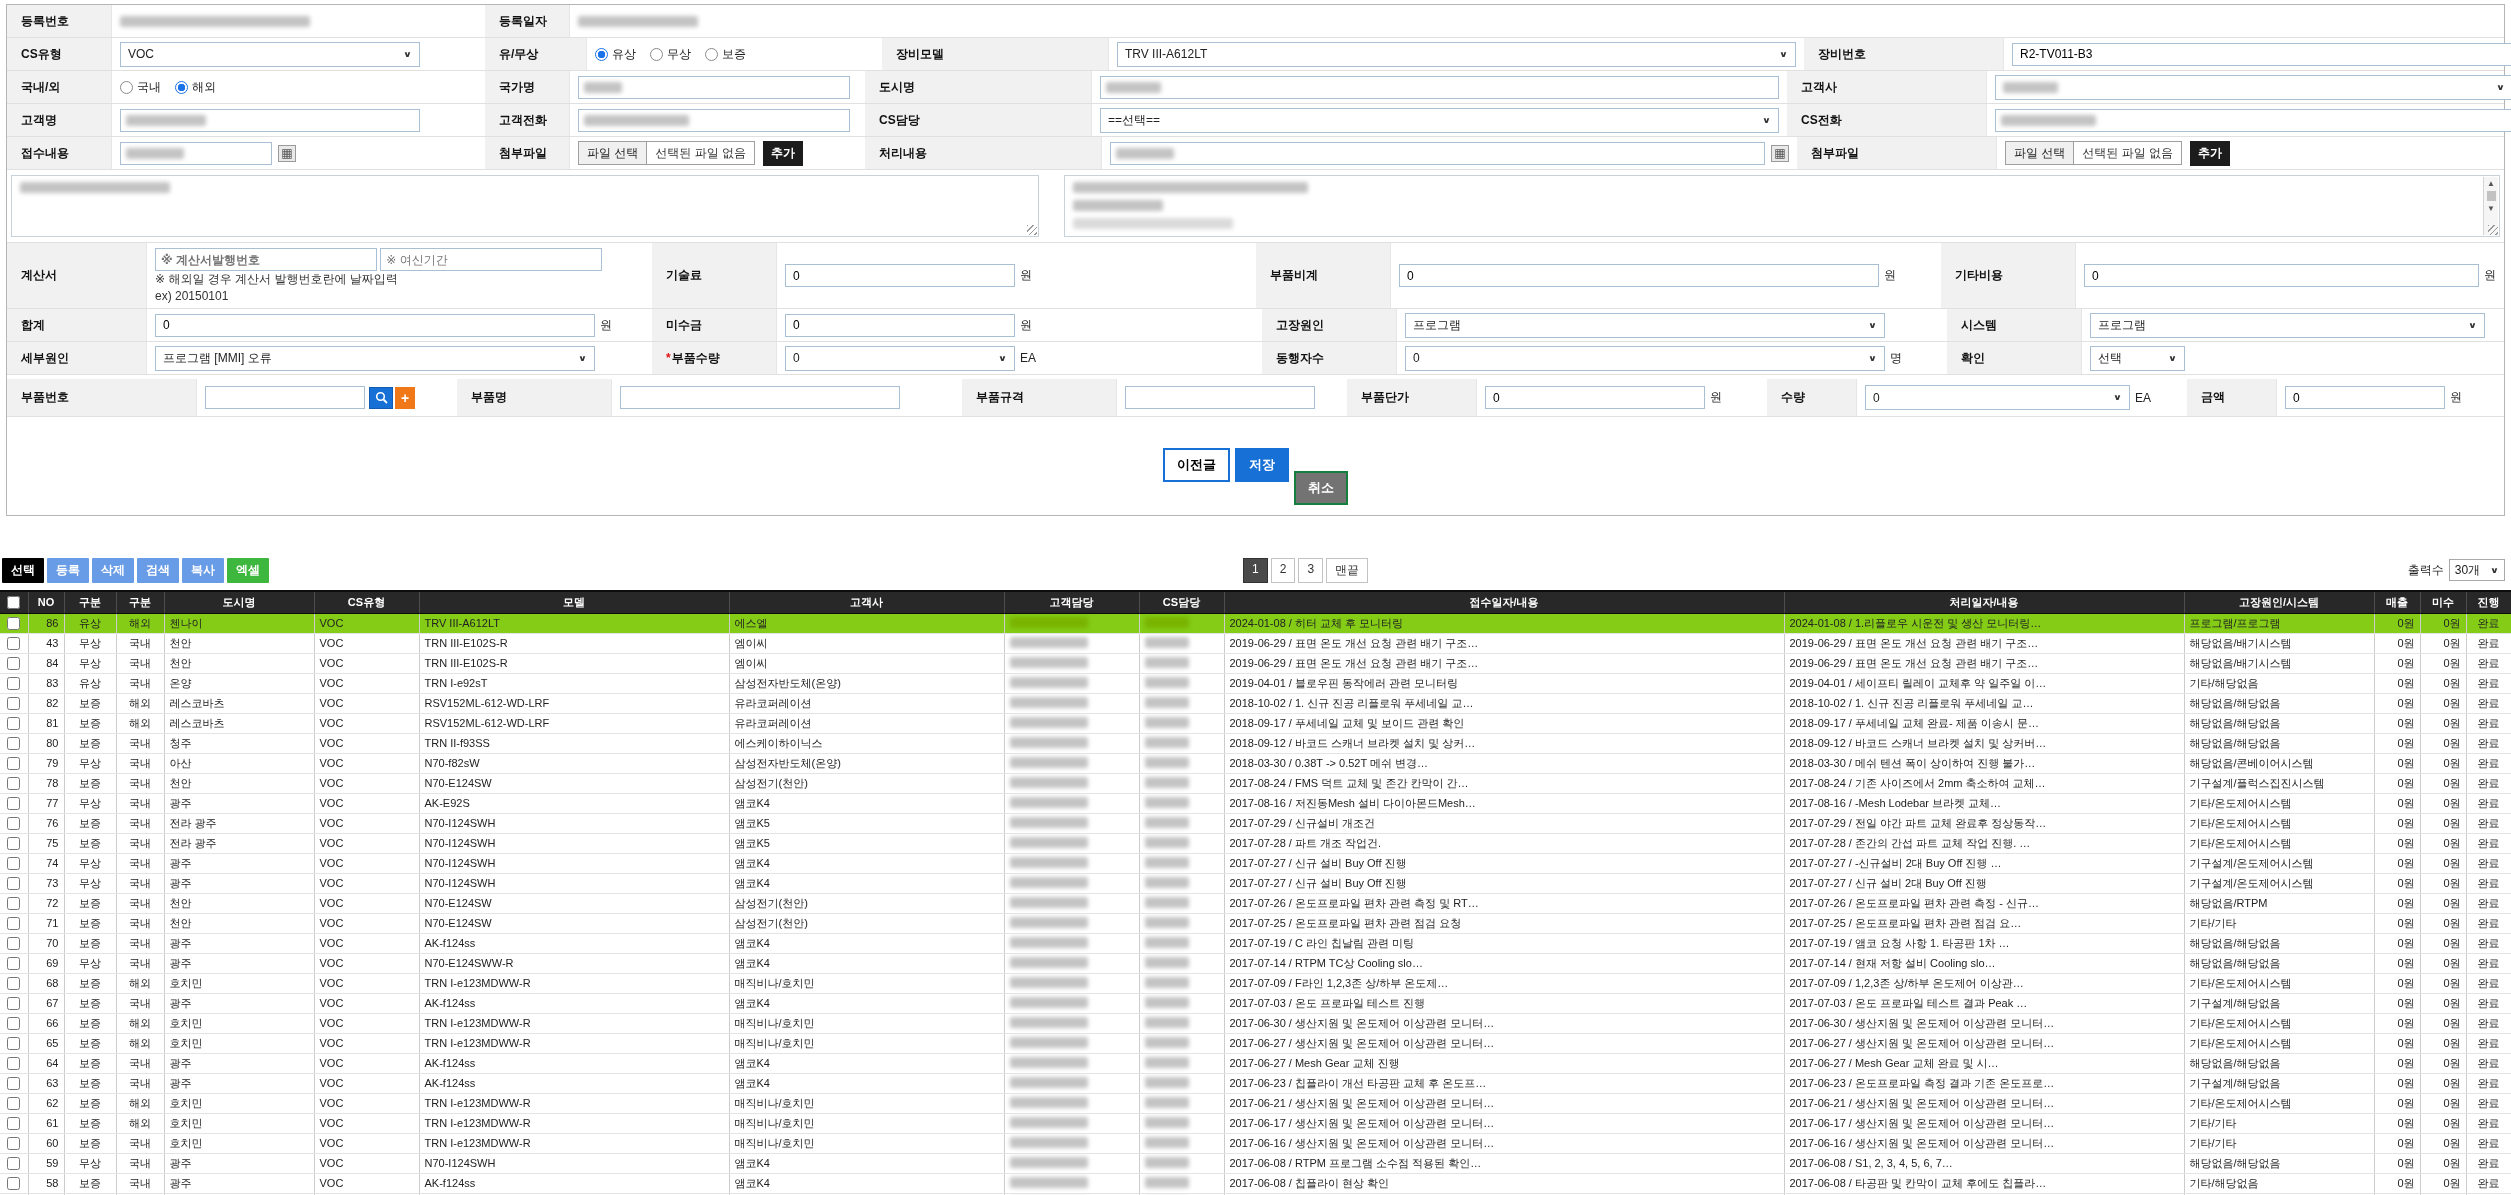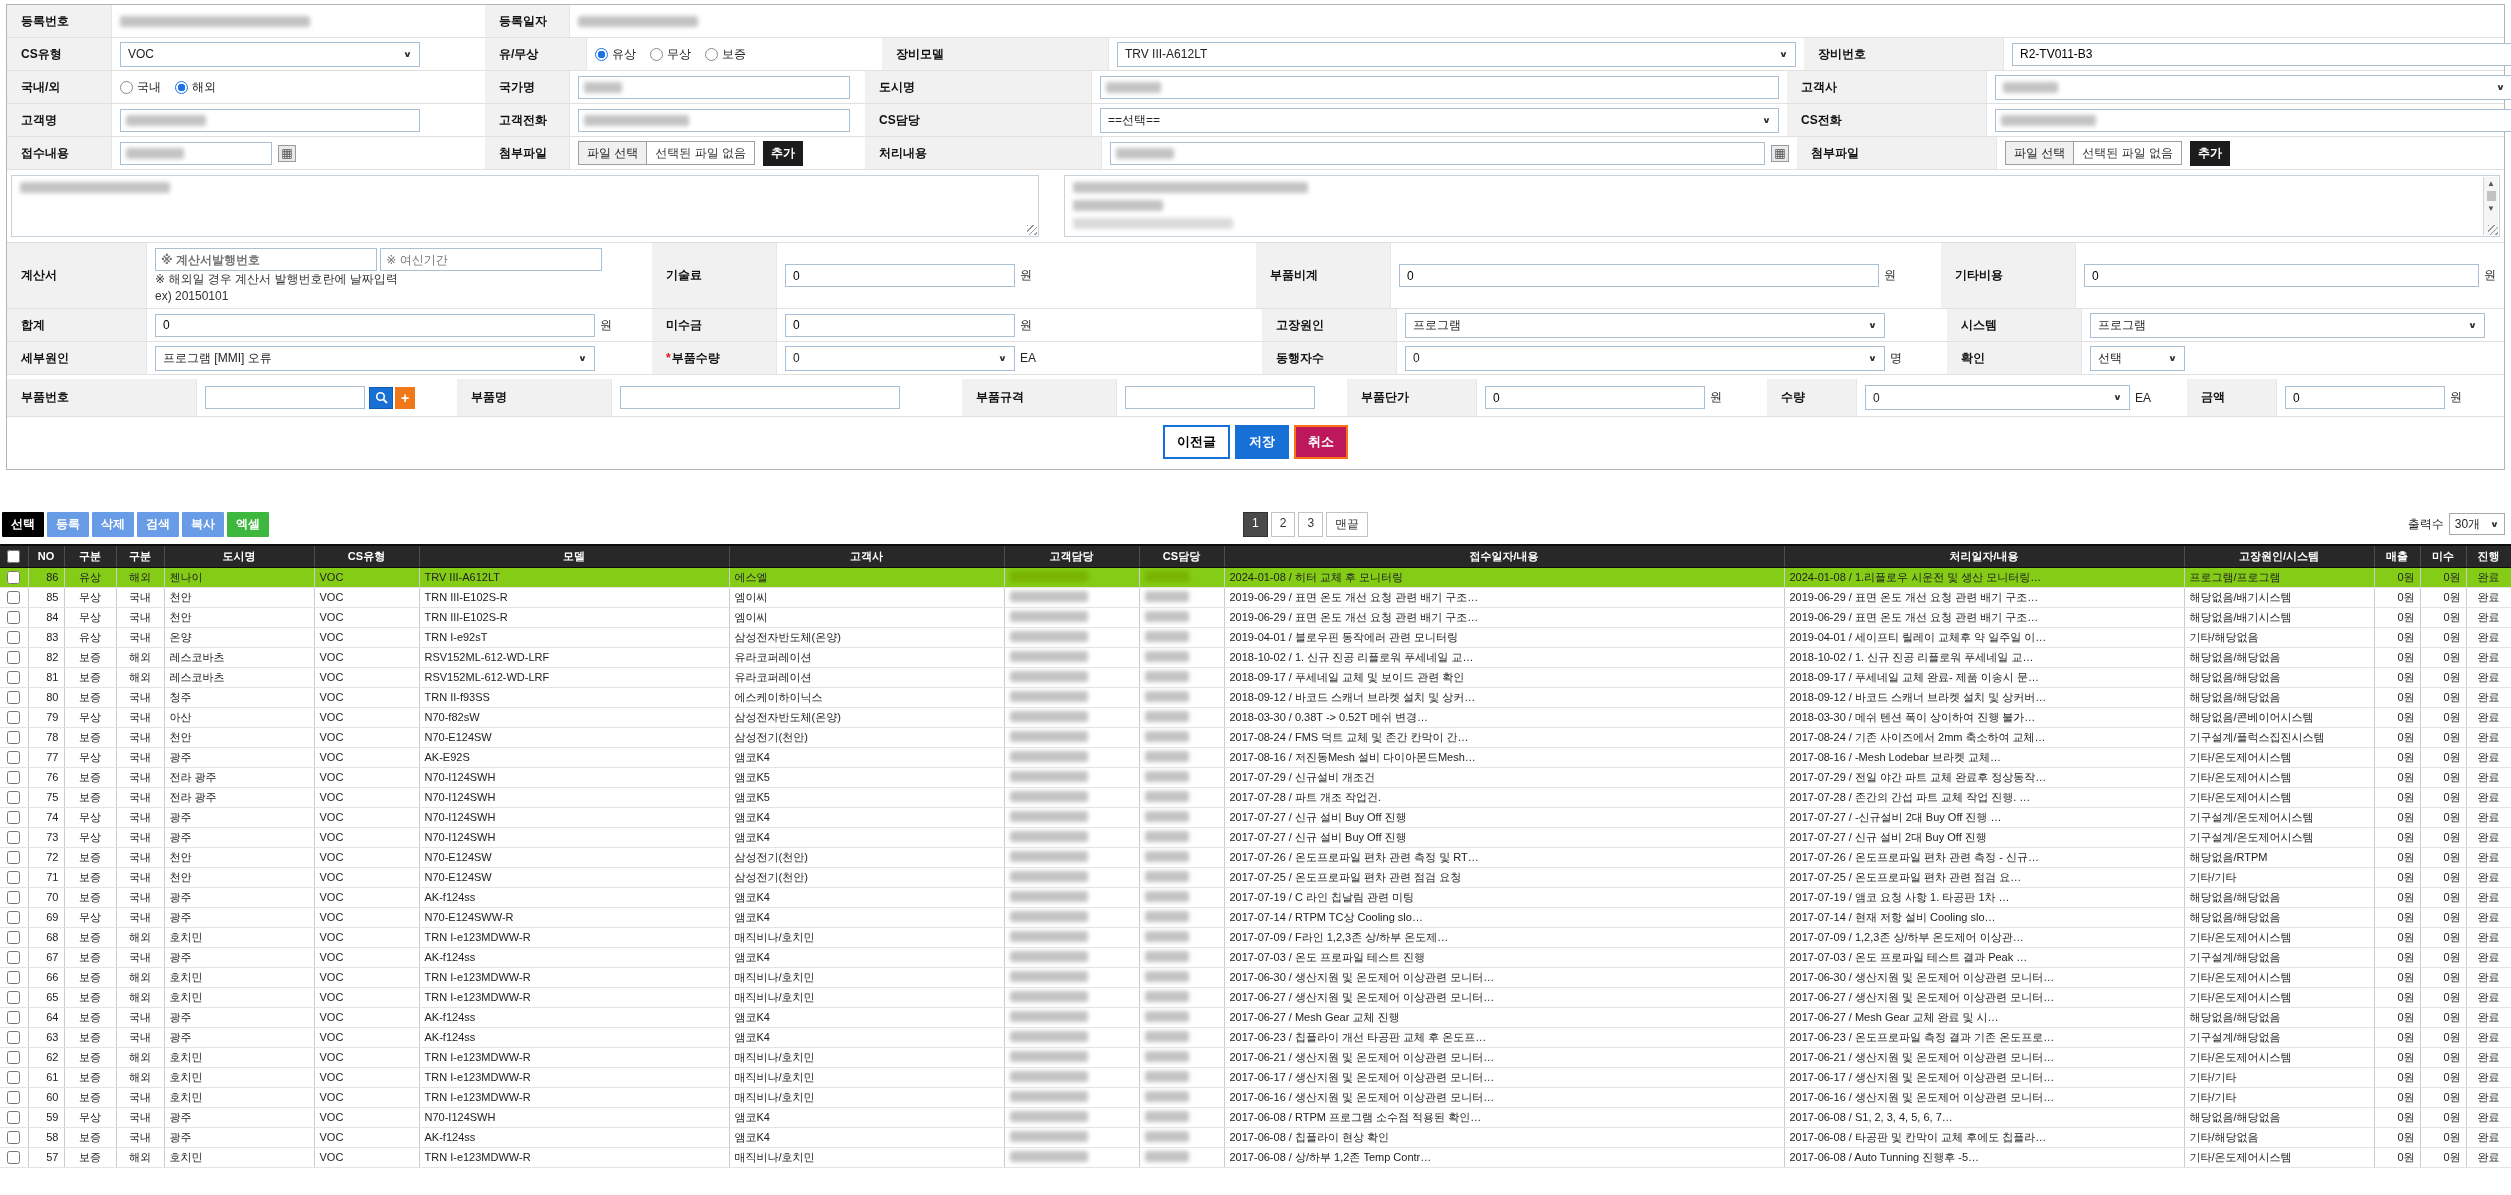--- a/index.html
+++ b/index.html
@@ -31,21 +31,21 @@
   .sbar { position:absolute; top:1px; right:1px; bottom:1px; width:15px; border-left:1px solid #d5d5d5; background:#f5f5f5; display:flex; flex-direction:column; align-items:center; font-size:8px; color:#555; }
   .sbar .sb-a { padding:2px 0; }
   .sbar .sb-t { width:9px; height:10px; background:#c2c2c2; margin:1px 0; }
   .note { color:#333; line-height:17px; }
   .ph { color:#9a9a9a; }
   .req { color:#e01010; font-weight:bold; margin-right:1px; }
   .btnrow { display:flex; justify-content:center; align-items:center; padding:8px 0 10px 0; gap:5px; }
   .btn { font-weight:bold; font-size:13px; padding:6px 12px; cursor:pointer; }
   .btn-prev { background:#fff; color:#000000; border:2px solid #1670d6; }
   .btn-save { background:#1670d6; color:#fff; border:2px solid #1670d6; }
-  .btn-cancel { background:#be185d; color:#fff; border:2px solid #f97316; }
+  .btn-cancel { background:#737373; color:#fff; border:2px solid #15803d;margin-top:46px; }
   .srch-btn { width:24px; height:22px; background:#1670d6; border:1px solid #0f5cb0; display:flex; align-items:center; justify-content:center; margin-left:4px; cursor:pointer; }
   .plus-btn { width:20px; height:22px; background:#f07818; color:#fff; font-weight:bold; font-size:14px; display:flex; align-items:center; justify-content:center; margin-left:2px; cursor:pointer; }
 
   
   .tbl-section { margin-top:40px; }
   .toolbar { position:relative; height:28px; padding:0 4px; }
   .tb-left { position:absolute; left:2px; top:2px; display:flex; }
   .tb-btn { color:#fff; font-weight:bold; font-size:12px; padding:4px 9px; margin-right:3px; cursor:pointer; border-radius:1px; }
   .tb-black { background:#000; }
   .tb-blue { background:#699ce6; }
@@ -466,21 +466,21 @@
           <td class="c-red"><span class="redact" style="width: 44px;"></span></td>
           <td>2024-01-08 / 히터 교체 후 모니터링</td>
           <td>2024-01-08 / 1.리플로우 시운전 및 생산 모니터링…</td>
           <td>프로그램/프로그램</td>
           <td class="c-r">0원</td>
           <td class="c-r">0원</td>
           <td class="c-c">완료</td>
         </tr>
         <tr>
           <td class="c-cb"><input type="checkbox" style=""></td>
-          <td class="c-no">85</td>
+          <td class="c-no">43</td>
           <td class="c-g">무상</td>
           <td class="c-g">국내</td>
           <td>천안</td>
           <td>VOC</td>
           <td>TRN III-E102S-R</td>
           <td>엠이씨</td>
           <td class="c-red"><span class="redact" style="width: 78px;"></span></td>
           <td class="c-red"><span class="redact" style="width: 44px;"></span></td>
           <td>2019-06-29 / 표면 온도 개선 요청 관련 배기 구조…</td>
           <td>2019-06-29 / 표면 온도 개선 요청 관련 배기 구조…</td>

